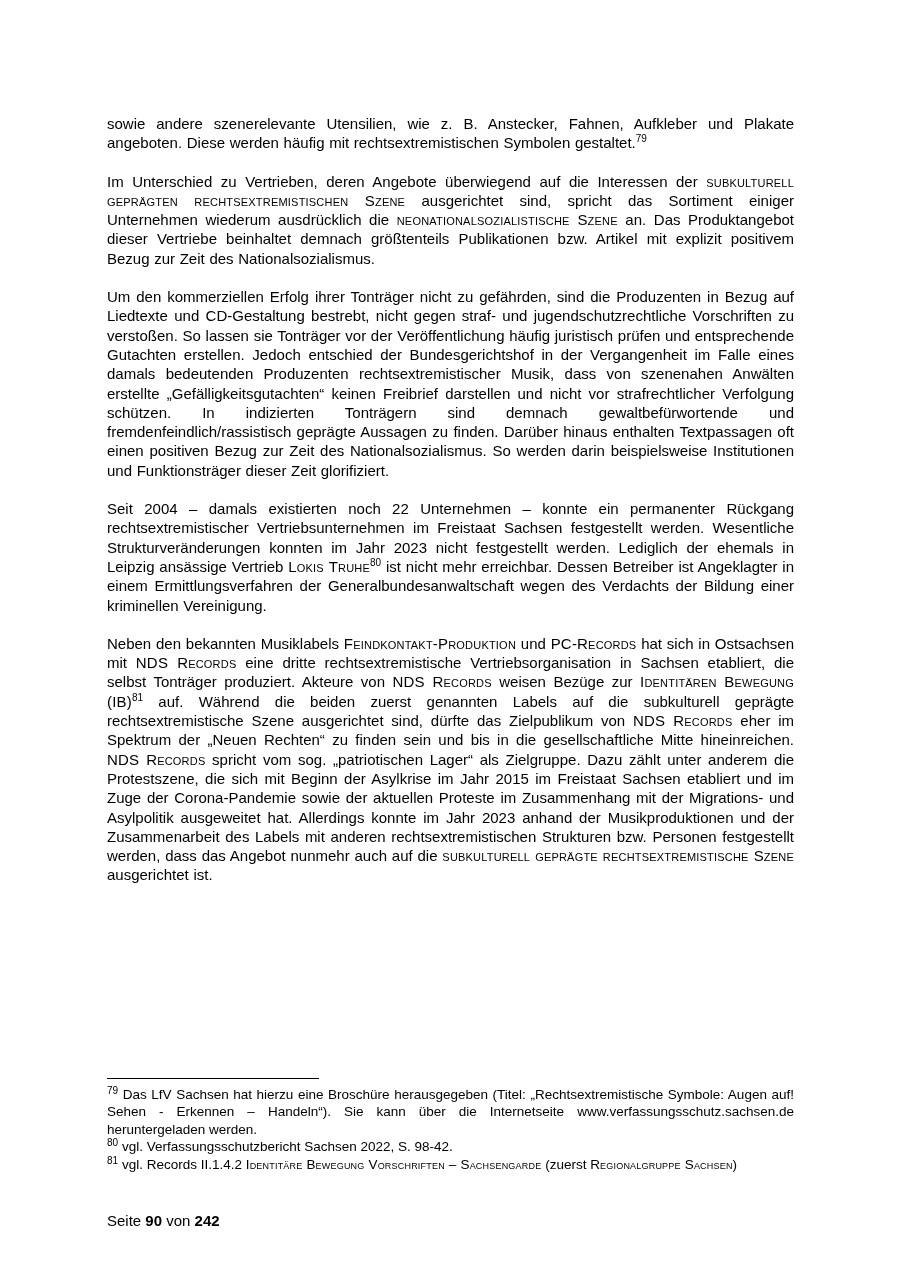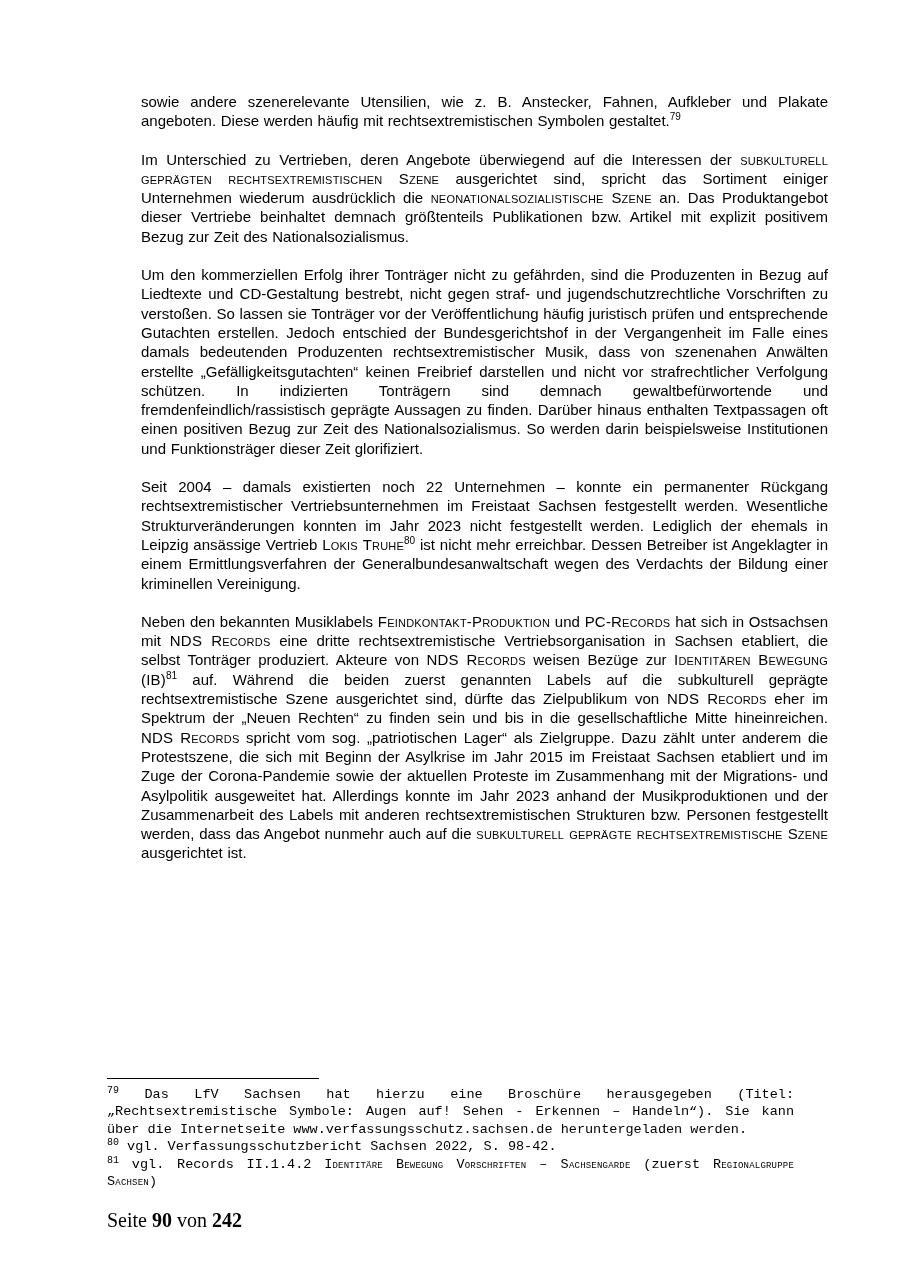--- a/index.html
+++ b/index.html
@@ -8,23 +8,22 @@
     height: 1273px;
     background: #ffffff;
     position: relative;
     font-family: "Liberation Sans", "DejaVu Sans", sans-serif;
     color: #000000;
     overflow: hidden;
   }
   .content {
     position: absolute;
     left: 107px;
-    top: 92px;
+    top: 114px;
     width: 687px;
-    margin-left: 34px;
   }
   .para {
     margin: 0 0 19px 0;
     font-size: 15px;
     line-height: 19.3px;
     text-align: justify;
     word-spacing: 0.5px;
   }
   .sc {
     font-variant: small-caps;
@@ -41,35 +40,33 @@
     top: 1078px;
     width: 212px;
     height: 0;
     border-top: 1px solid #000000;
   }
   .footnotes {
     position: absolute;
     left: 107px;
     top: 1086px;
     width: 687px;
-    font-family: Liberation Mono, monospace;
   }
   .footnote {
     margin: 0;
     font-size: 13.5px;
     line-height: 17.4px;
     text-align: justify;
   }
   .page-footer {
     position: absolute;
     left: 107px;
     top: 1211px;
-    font-size: 20px;
+    font-size: 15px;
     line-height: 19px;
-    font-family: Liberation Serif, serif;
   }
   .page-footer .num { font-weight: bold; }
 </style>
 </head>
 <body>
 
 <div>
 
   <div class="content">
       <p class="para"><span>sowie andere szenerelevante Utensilien, wie z. B. Anstecker, Fahnen, Aufkleber und Plakate angeboten. Diese werden häufig mit rechtsextremistischen Symbolen gestaltet.</span><sup class="fn-ref">79</sup></p>

